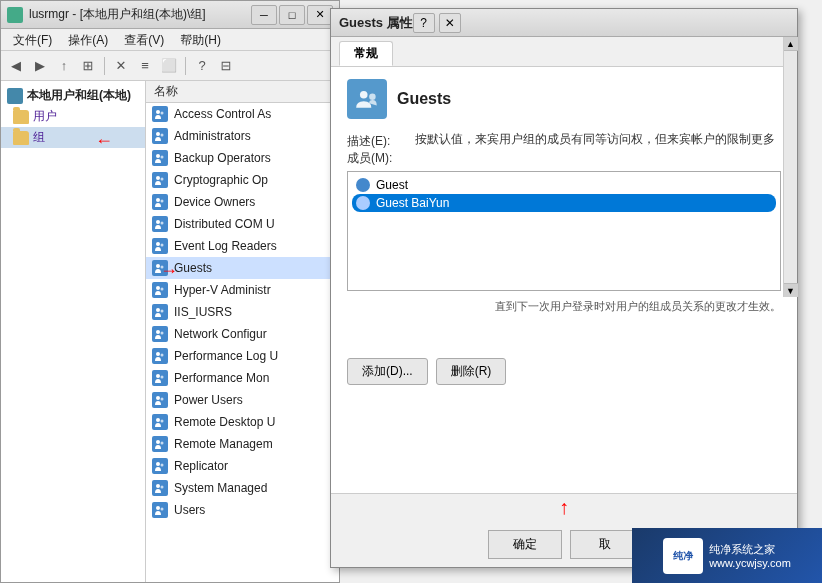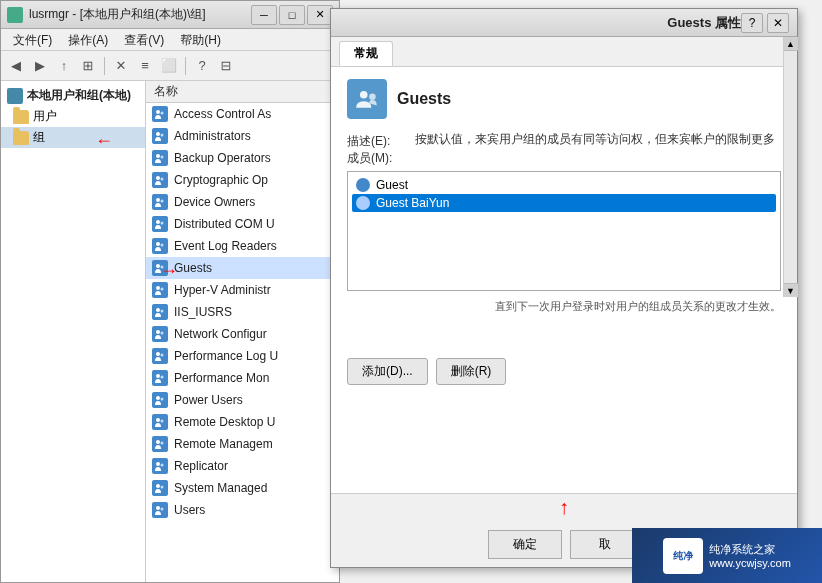--- a/index.html
+++ b/index.html
@@ -131,21 +131,21 @@
       background: #48a;
       border-radius: 2px;
     }
     .sidebar-item {
       display: flex;
       align-items: center;
       gap: 4px;
       padding: 2px 12px;
       cursor: pointer;
       font-size: 12px;
-      color: #000000;
+      color: #4c1d95;
     }
     .sidebar-item .folder-icon {
       width: 16px; height: 14px;
       background: #e8c060;
       border-radius: 1px 3px 1px 1px;
       position: relative;
     }
     .sidebar-item .folder-icon::before {
       content: '';
       position: absolute;
@@ -222,21 +222,21 @@
       box-shadow: 3px 3px 8px rgba(0,0,0,0.3);
       display: flex;
       flex-direction: column;
     }
     .dialog-title-bar {
       background: linear-gradient(to bottom, #e8e8e8, #d4d4d4);
       border-bottom: 1px solid #aaa;
       padding: 4px 8px;
       display: flex;
       align-items: center;
-      justify-content: flex-end;
+      justify-content: flex-start;
       height: 28px;
     }
     .dialog-title-text {
       font-size: 13px;
       font-weight: bold;
       color: #222;
     }
     .dialog-title-btns {
       display: flex; gap: 4px;
     }
@@ -343,21 +343,21 @@
     }
     .member-item {
       display: flex;
       align-items: center;
       gap: 6px;
       padding: 2px 4px;
       cursor: pointer;
       font-size: 12px;
       border-radius: 2px;
     }
-    .member-item.selected { background: #0078d7; color: #fff; }
+    .member-item.selected { background: #0078d7; color: #fff; border-radius: 8px; }
     .member-icon {
       width: 14px; height: 14px;
       background: #4488cc;
       border-radius: 50%;
       flex-shrink: 0;
     }
     .member-item.selected .member-icon { background: #aaccff; }
 
     .note-text {
       font-size: 11px;

